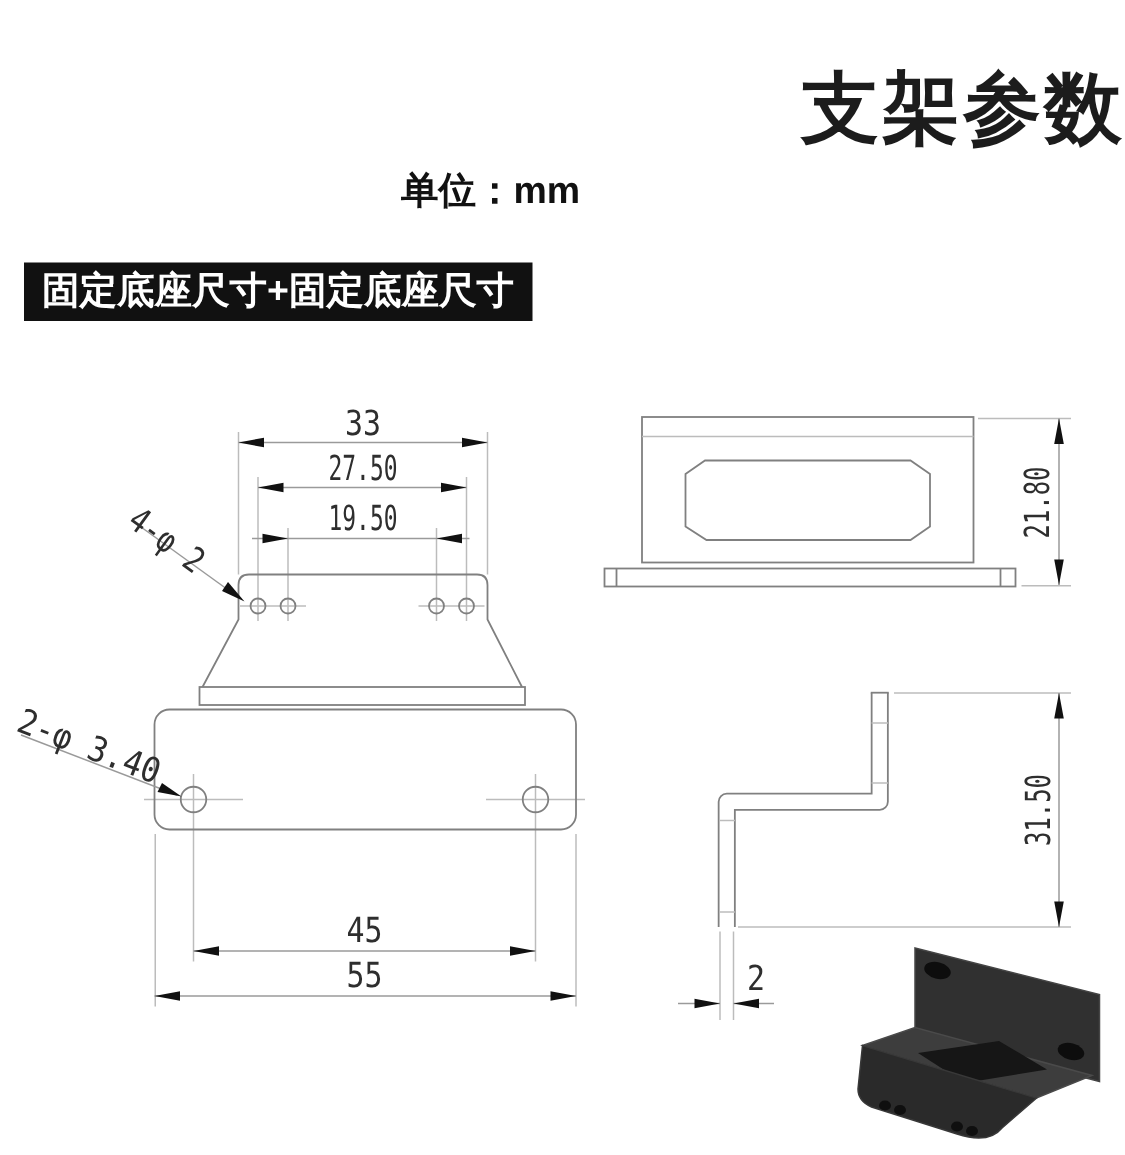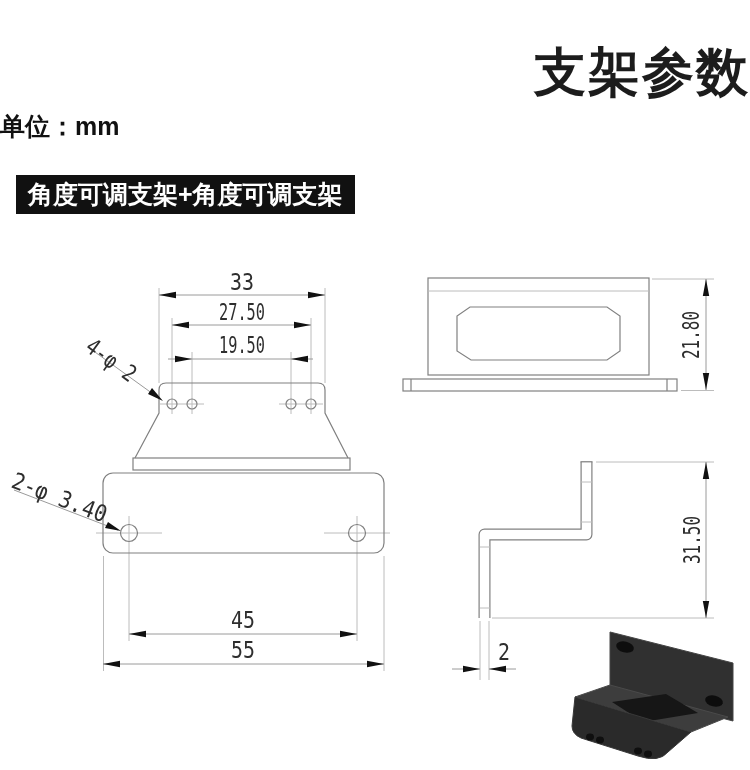--- a/index.html
+++ b/index.html
@@ -5,21 +5,21 @@
   html,body{margin:0;padding:0;}
   body{
     width:750px;height:770px;position:relative;background:#ffffff;
     font-family:"Liberation Sans","DejaVu Sans",sans-serif;overflow:hidden;
   }
   .page-title{
     position:absolute;top:38px;left:0;width:750px;text-align:right;
     font-size:52px;font-weight:900;color:#1c1c1c;letter-spacing:2px;
   }
   .unit-label{
-    position:absolute;top:110px;left:0;width:654px;text-align:left;
+    position:absolute;top:110px;left:0;width:654px;text-align:center;
     font-size:25px;font-weight:700;color:#111;
   }
   .section-banner{
     position:absolute;top:175px;left:16px;height:39px;line-height:39px;
     background:#111111;color:#ffffff;font-size:25px;font-weight:700;
     padding:0 12px;white-space:nowrap;
   }
   svg{position:absolute;top:0;left:0;}
   .obj{stroke:#808080;stroke-width:1.2;fill:none;}
   .thin{stroke:#bcbcbc;stroke-width:1;fill:none;}
@@ -28,21 +28,21 @@
   text{
     font-family:"DejaVu Sans Mono","Liberation Mono",monospace;
     font-size:23px;fill:#2e2e2e;
   }
 </style>
 </head>
 <body>
 
 <div class="page-title">支架参数</div>
 <div class="unit-label">单位：mm</div>
-<div class="section-banner">角度可调支架+角度可调支架</div>
+<div class="section-banner">固定底座尺寸+固定底座尺寸</div>
 
 <svg width="750" height="770" viewBox="0 0 750 770">
 
   <g>
 
     <g>
       <line class="thin" x1="159" y1="288" x2="159" y2="383"></line>
       <line class="thin" x1="325" y1="288" x2="325" y2="383"></line>
       <line class="thin" x1="172" y1="318" x2="172" y2="414"></line>
       <line class="thin" x1="311" y1="318" x2="311" y2="414"></line>

